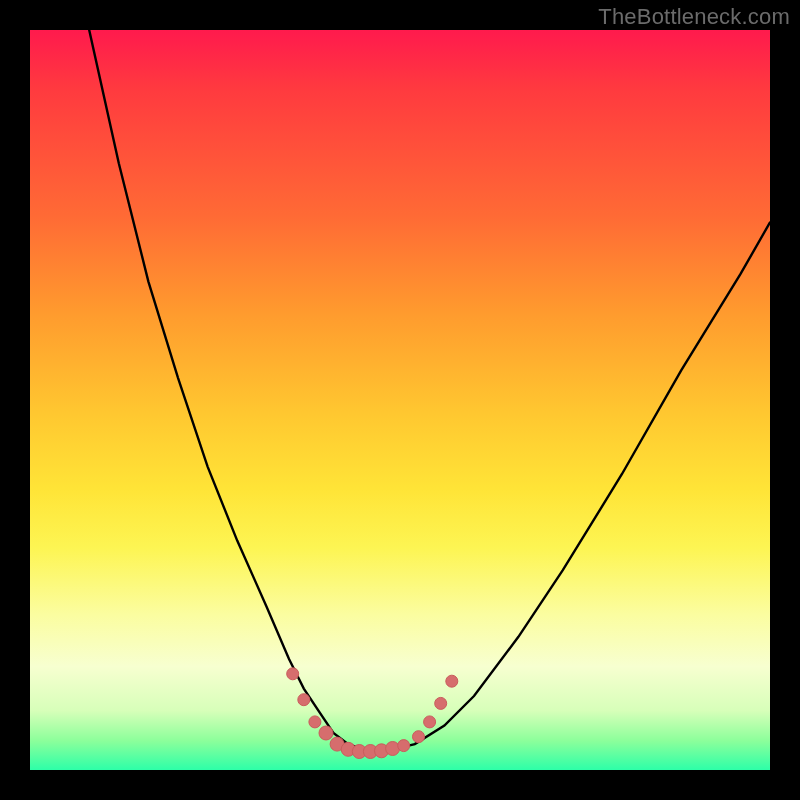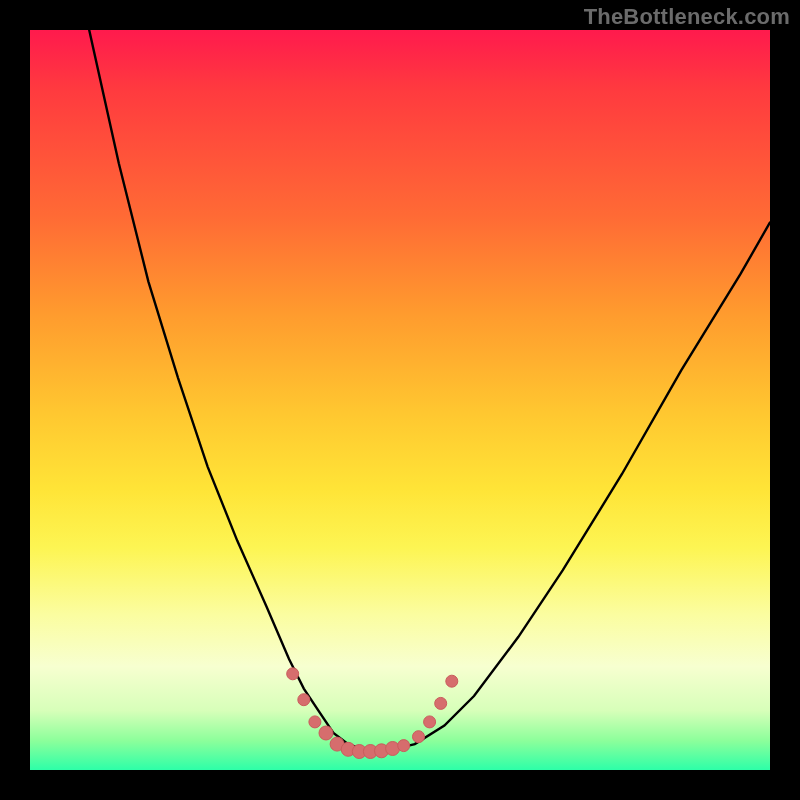--- a/index.html
+++ b/index.html
@@ -49,21 +49,21 @@
     width: 740px;
     height: 740px;
     overflow: visible;
   }
   .watermark {
     position: absolute;
     top: 4px;
     right: 10px;
     color: #6b6b6b;
     font-size: 22px;
-    font-weight: 700;
+    font-weight: 400;
     letter-spacing: 0.2px;
     user-select: none;
   }
 </style>
 </head>
 <body>
 
 <div class="frame">
   <div class="watermark">TheBottleneck.com</div>
   <div class="plot">

